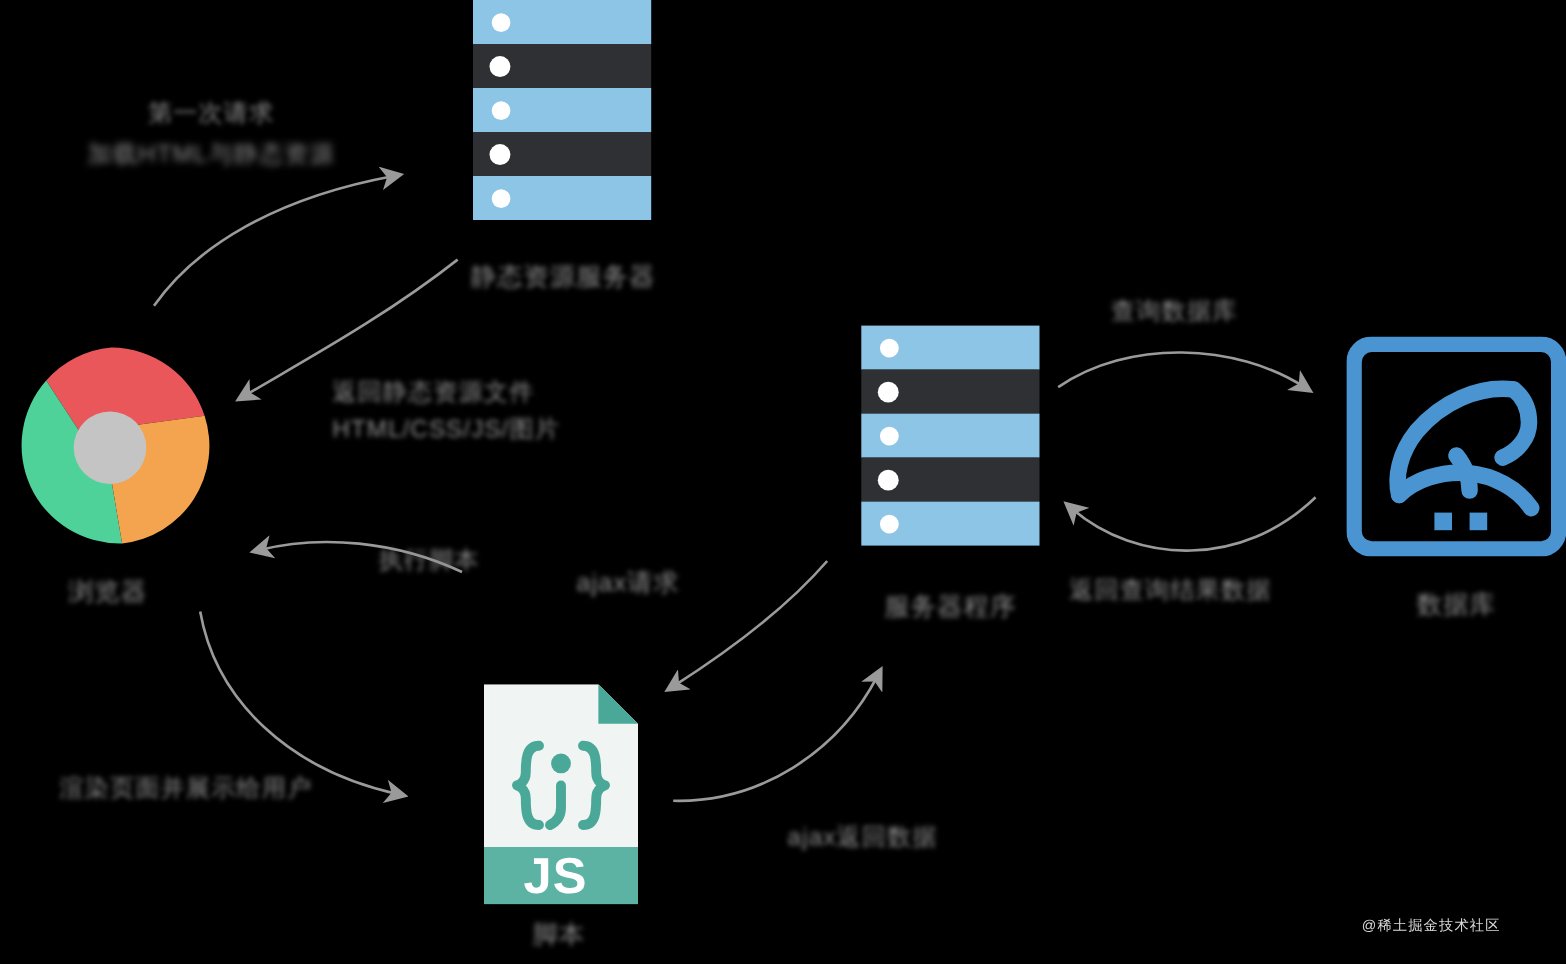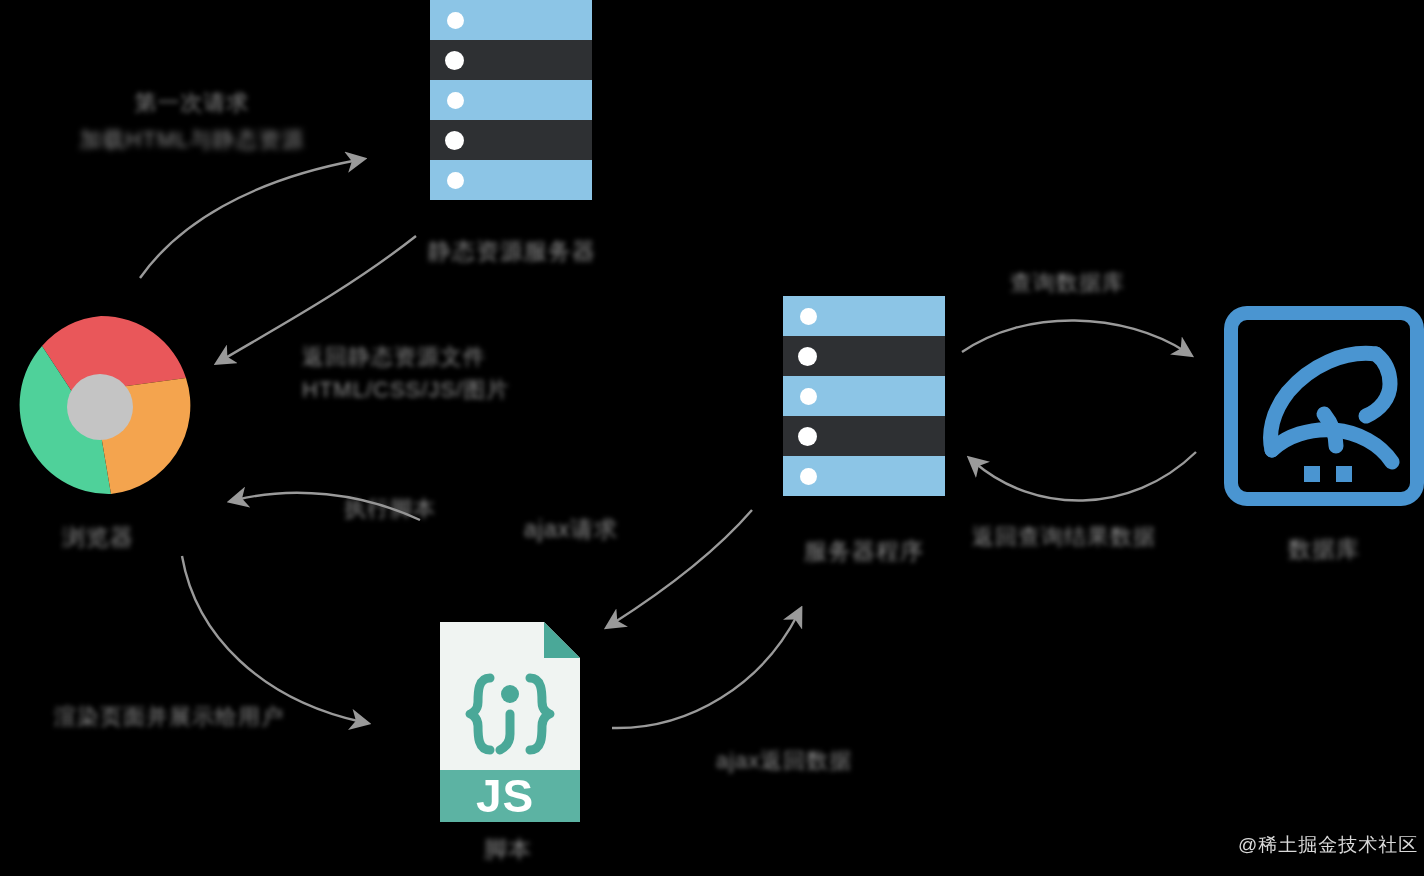--- a/index.html
+++ b/index.html
@@ -49,21 +49,21 @@
   
   .jsfile{position:absolute;width:155px;height:200px;}
 
   
   .mysql{position:absolute;width:200px;height:200px;}
 
   
   .watermark{
     position:absolute;
     color:#d8d8d8;
-    font-size:19px;
+    font-size:13px;
     letter-spacing:1px;
     filter:blur(0.45px);
     -webkit-filter:blur(0.45px);
     white-space:nowrap;
     user-select:none;
   }
 </style>
 </head>
 <body>
 

